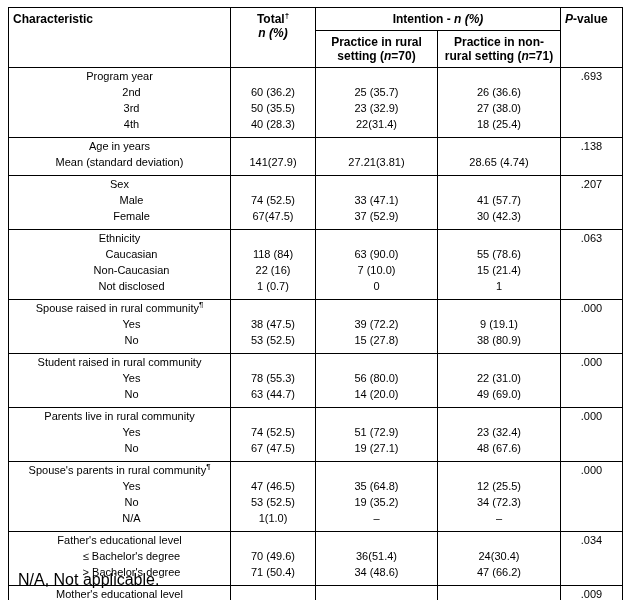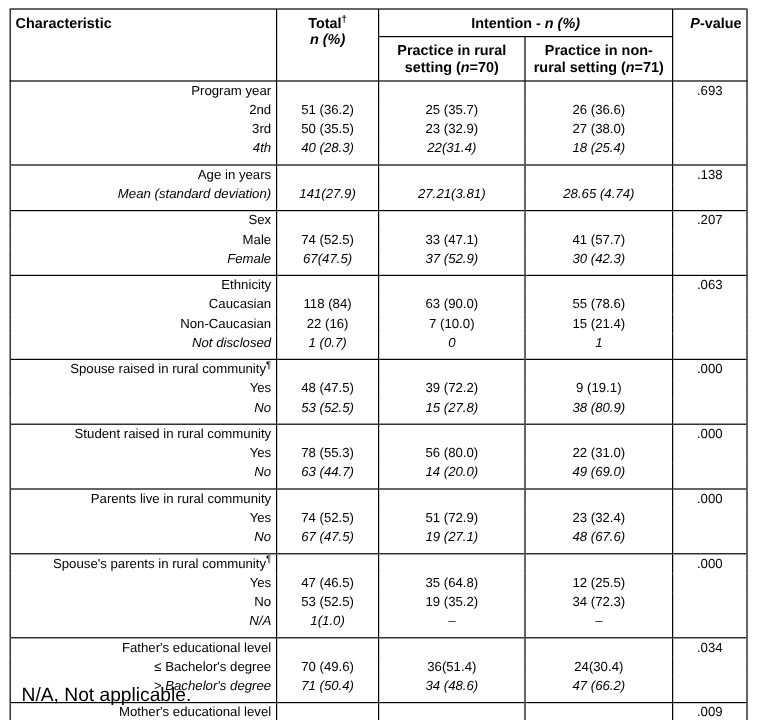--- a/index.html
+++ b/index.html
@@ -13,25 +13,25 @@
   table{
     border-collapse:collapse;width:614px;table-layout:fixed;
     border:1.5px solid #000;font-size:11px;line-height:14px;color:#000;
   }
   col.w1{width:222px;} col.w2{width:85px;} col.w3{width:122px;} col.w4{width:123px;} col.w5{width:62px;}
   th,td{border-left:1px solid #000;border-right:1px solid #000;padding:1px 4px;vertical-align:top;}
   thead th{font-weight:bold;font-size:12px;line-height:14px;border-bottom:1px solid #000;}
   th.h-char{text-align:left;vertical-align:top;padding-top:4px;height:20px;}
   th.h-total{text-align:center;vertical-align:top;padding-top:4px;}
   th.h-int{text-align:center;vertical-align:middle;height:20px;margin-top:22px;}
-  th.h-p{text-align:right;vertical-align:top;padding-top:4px;margin-left:37px;}
+  th.h-p{text-align:left;vertical-align:top;padding-top:4px;margin-left:37px;}
   th.h-sub{text-align:center;vertical-align:middle;height:34px;}
   tr.section-start td{border-top:1px solid #000;}
-  tr.section-end td{padding-bottom:6px;font-style:italic;}
-  td.c1{text-align:right;}
+  tr.section-end td{padding-bottom:6px;}
+  td.c1{text-align:center;}
   td.c1.indent{padding-left:28px;}
   td.c2,td.c3,td.c4,td.c5{text-align:center;}
   sup{font-size:8px;line-height:0;}
   .it{font-style:italic;}
   .footnotes{position:absolute;left:18px;top:573px;font-size:16px;line-height:14px;}
 </style>
 </head>
 <body>
 
 <div class="table-wrap">
@@ -71,21 +71,21 @@
     <tbody>
         <tr class="section-start">
           <td class="c1">Program year</td>
           <td class="c2"></td>
           <td class="c3"></td>
           <td class="c4"></td>
           <td class="c5">.693</td>
         </tr>
         <tr>
           <td class="c1 indent">2nd</td>
-          <td class="c2">51 (36.2)</td>
+          <td class="c2">60 (36.2)</td>
           <td class="c3">25 (35.7)</td>
           <td class="c4">26 (36.6)</td>
           <td class="c5"></td>
         </tr>
         <tr>
           <td class="c1 indent">3rd</td>
           <td class="c2">50 (35.5)</td>
           <td class="c3">23 (32.9)</td>
           <td class="c4">27 (38.0)</td>
           <td class="c5"></td>
@@ -162,21 +162,21 @@
         </tr>
         <tr class="section-start">
           <td class="c1">Spouse raised in rural community<sup>¶</sup></td>
           <td class="c2"></td>
           <td class="c3"></td>
           <td class="c4"></td>
           <td class="c5">.000</td>
         </tr>
         <tr>
           <td class="c1 indent">Yes</td>
-          <td class="c2">48 (47.5)</td>
+          <td class="c2">38 (47.5)</td>
           <td class="c3">39 (72.2)</td>
           <td class="c4">9 (19.1)</td>
           <td class="c5"></td>
         </tr>
         <tr class="section-end">
           <td class="c1 indent">No</td>
           <td class="c2">53 (52.5)</td>
           <td class="c3">15 (27.8)</td>
           <td class="c4">38 (80.9)</td>
           <td class="c5"></td>

